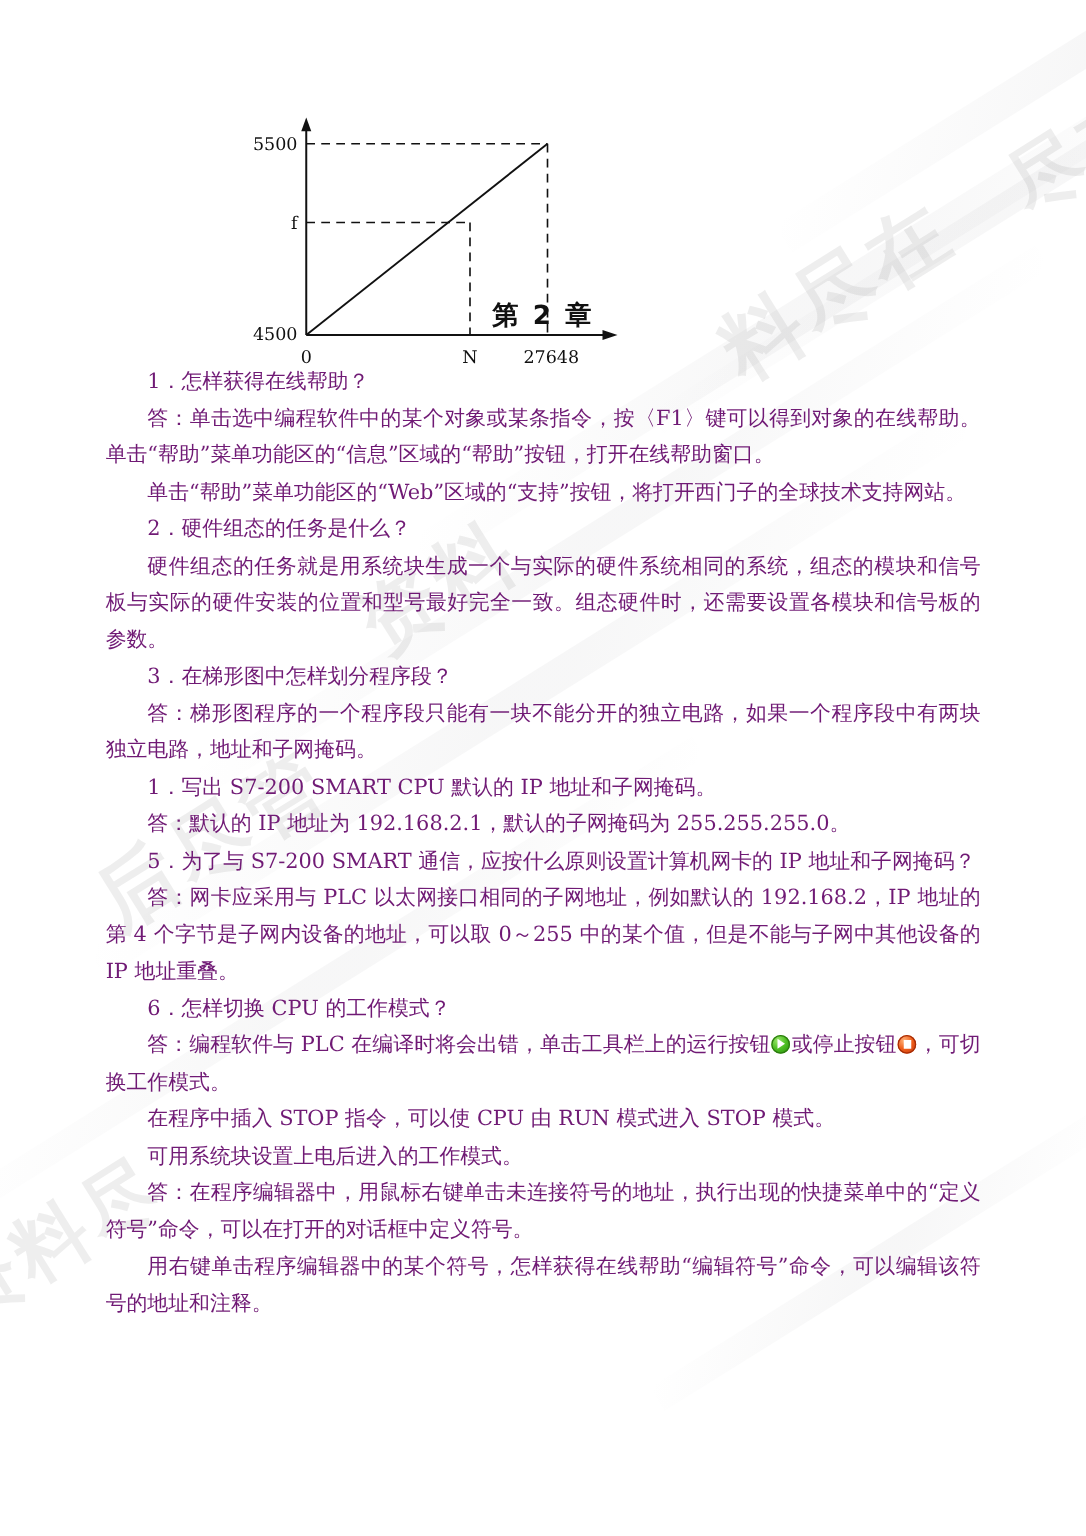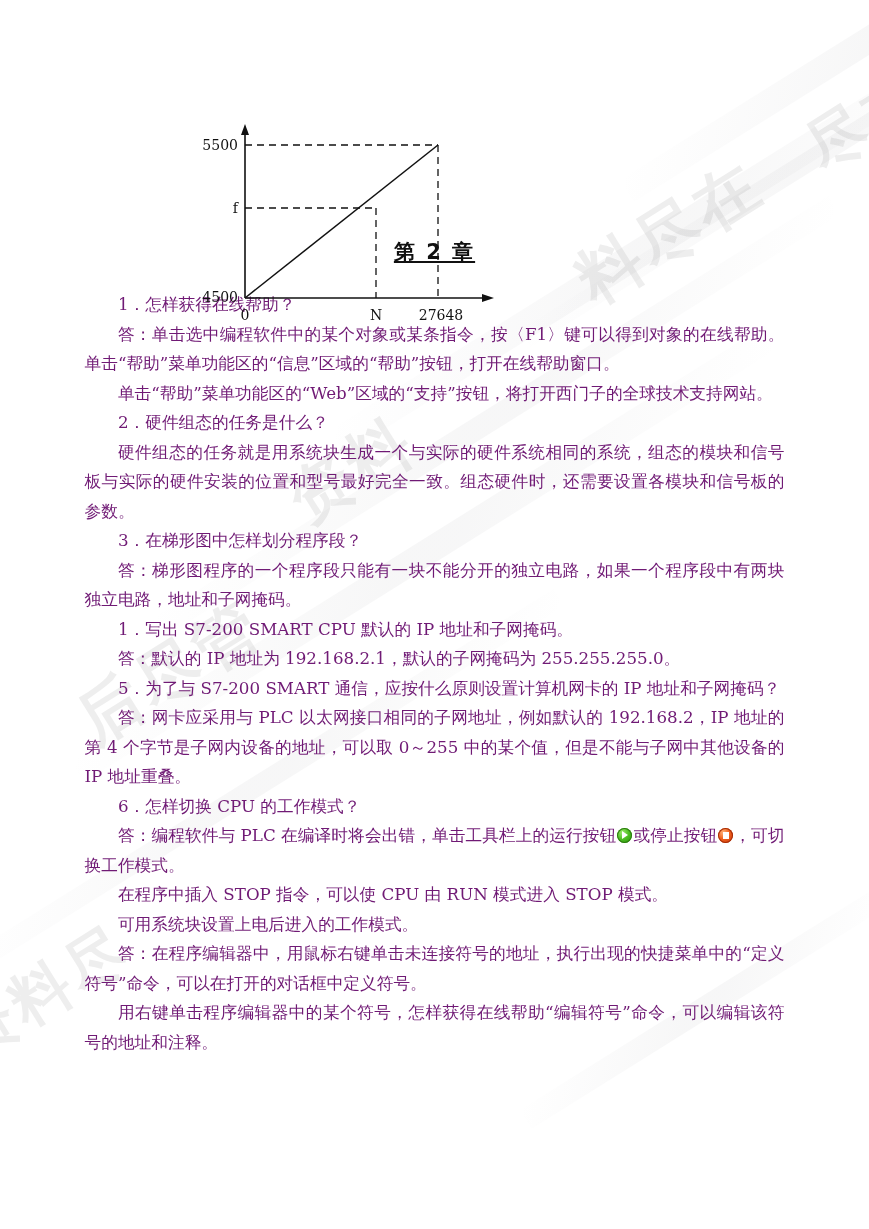--- a/index.html
+++ b/index.html
@@ -69,21 +69,21 @@
     position: relative;
     z-index: 2;
   }
 
   
   #figure-block {
     position: relative;
     width: 710px;
     height: 230px;
     margin: 0;
-    padding-top: 118px;
+    padding-top: 88px;
     box-sizing: border-box;
   }
   #transfer-chart {
     display: block;
     margin: 0 auto;
     width: 330px;
     height: 210px;
   }
   .chart-label {
     font-family: "DejaVu Serif", "Liberation Serif", serif;
@@ -94,21 +94,20 @@
   
   #chapter-heading {
     text-align: center;
     font-family: "DejaVu Sans", "Liberation Sans", sans-serif;
     font-weight: 700;
     font-size: 21px;
     letter-spacing: 2px;
     color: #111;
     margin: 0 0 24px 0;
     padding-top: 8px;
-    text-decoration: underline;
   }
 
   
   #body-text {
     margin: 0 auto;
     width: 700px;
     font-size: 16.7px;
     line-height: 29.5px;
     color: #701a75;
     text-align: justify;

